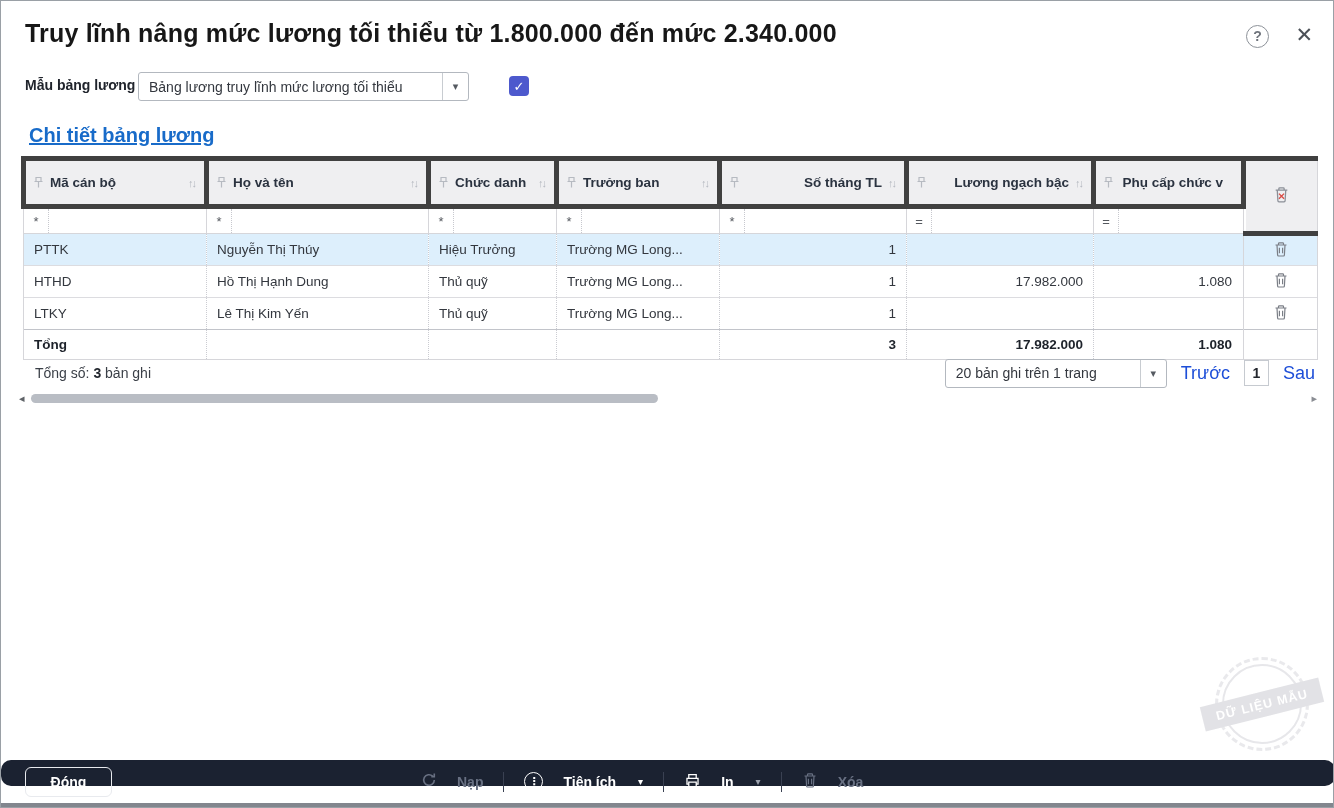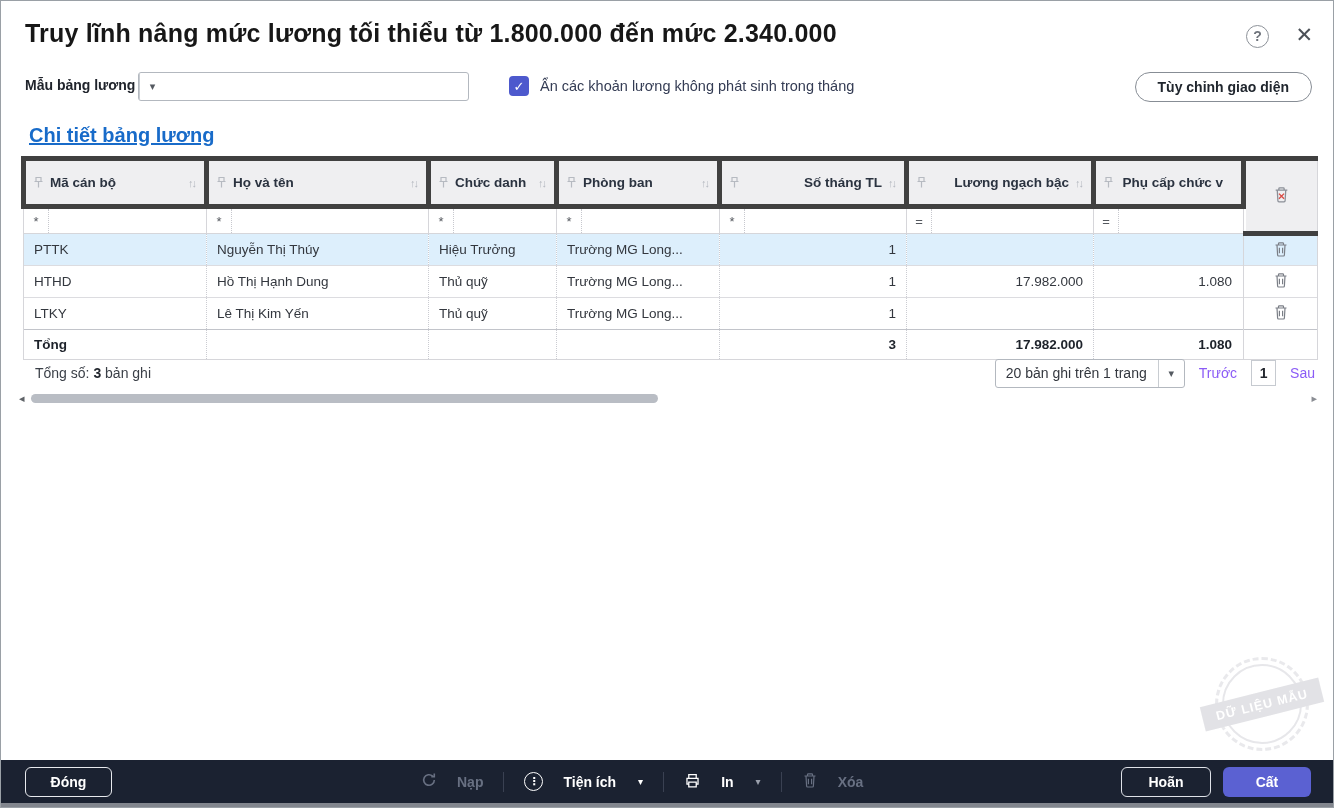--- a/index.html
+++ b/index.html
@@ -60,42 +60,42 @@
   .delcol { border-left:1px solid #d6d6da !important; border-right:1px solid #d6d6da !important; text-align:center; padding:0 !important; }
   .trash-btn { display:inline-flex; align-items:center; justify-content:center; cursor:pointer; background:none; border:none; }
   .grid tr.total td { height:30px; font-weight:bold; color:#1d222a; border-top:1px solid #c2c4ca; border-bottom:1px solid #d6d6da; background:#fff; border-left:1px dotted #cbccd2; }
   .grid tr.total td:first-child { border-left:1px solid #d6d6da; }
 
   
   .grid-footer { position:absolute; left:20px; top:356px; width:1294px; height:32px; display:flex; align-items:center; }
   .summary { margin-left:14px; font-size:14px; color:#3a3f47; }
   .summary b { color:#23272e; }
   .pager { margin-left:auto; display:flex; align-items:center; }
-  .size-select { position:relative; width:190px; height:29px; }
-  .pager .prev, .pager .next { font-size:14px; color:#8b5cf6; margin:0 14px; cursor:default; }
+  .size-select { position:relative; width:222px; height:29px; }
+  .pager .prev, .pager .next { font-size:18px; color:#1d4ed8; margin:0 14px; cursor:default; }
   .page-box { width:25px; height:26px; border:1px solid #c6cad0; text-align:center; line-height:24px;
     font-size:14px; font-weight:bold; color:#23272e; background:#fff; }
   .pager .next { margin-right:0; }
 
   
   .hscroll { position:absolute; left:0; top:390px; width:1334px; height:14px; }
   .hs-left { position:absolute; left:18px; top:1px; color:#5f6368; font-size:11px; }
   .hs-right { position:absolute; right:18px; top:1px; color:#8a8d93; font-size:11px; }
   .hs-thumb { position:absolute; left:30px; top:3px; width:627px; height:9px; background:#b9bdc4; border-radius:5px; cursor:grab; }
 
   
   .stamp { position:absolute; left:1214px; top:656px; width:94px; height:94px; opacity:.85; }
   .stamp .ring1 { position:absolute; inset:0; border:3px dashed #e6e6e9; border-radius:50%; }
   .stamp .ring2 { position:absolute; inset:7px; border:2px solid #e3e3e7; border-radius:50%; }
   .stamp .band { position:absolute; left:-14px; top:35px; width:122px; height:25px; background:#dedee2;
     transform:rotate(-14deg); display:flex; align-items:center; justify-content:center;
     color:#fff; font-size:12.5px; font-weight:bold; letter-spacing:1px; }
 
   
-  .footerbar { position:absolute; left:0; top:759px; width:1334px; height:43px; background:#1b2231; }
+  .footerbar { position:absolute; left:0; top:759px; width:1334px; height:26px; background:#1b2231;border-radius:10px; }
   .footer-edge { position:absolute; left:0; top:802px; width:1334px; height:6px; background:#82868e; }
   .btn-dong { position:absolute; left:24px; top:7px; width:87px; height:30px; background:transparent;
     border:1px solid #e8eaee; border-radius:6px; color:#fff; font-family:inherit; font-size:14px; font-weight:bold; cursor:pointer; }
   .actions { position:absolute; left:420px; top:0; height:43px; display:flex; align-items:center; }
   .action { display:flex; align-items:center; gap:20px; cursor:pointer; font-size:14px; font-weight:bold; }
   .action.disabled { color:#687082; cursor:default; }
   .action.light { color:#ffffff; }
   .vdiv { width:1px; height:20px; background:#3a4152; margin:0 20px; }
   .circle-dots { width:19px; height:19px; border:1.5px solid #fff; border-radius:50%; display:flex;
     align-items:center; justify-content:center; font-size:11px; font-weight:bold; color:#fff; }
@@ -112,27 +112,26 @@
 
 <div class="titlebar">
   <div class="page-title">Truy lĩnh nâng mức lương tối thiểu từ 1.800.000 đến mức 2.340.000</div>
   <div class="help-btn">?</div>
   <div class="close-btn">✕</div>
 </div>
 
 <div class="controls">
   <div class="tpl-label">Mẫu bảng lương</div>
   <div class="select tpl-select">
+    <span class="sel-text">Bảng lương truy lĩnh mức lương tối thiểu</span>
     <span class="sel-arrow">▾</span>
   </div>
   <div class="chk-wrap">
     <span class="checkbox">✓</span>
-    <span class="chk-label">Ẩn các khoản lương không phát sinh trong tháng</span>
-  </div>
-  <button class="customize-btn">Tùy chỉnh giao diện</button>
+  </div>
 </div>
 
 <a class="detail-link">Chi tiết bảng lương</a>
 
 <table class="grid">
   <colgroup>
     <col style="width:183px">
       <col style="width:222px">
       <col style="width:128px">
       <col style="width:163px">
@@ -176,21 +175,21 @@
         <span class="sort">↑↓</span>
       </div>
         </th>
       <th>
           <div class="hwrap textcol">
         <span class="pin">
               <svg width="11" height="13" viewBox="0 0 11 13" fill="none" stroke="#b6bac1" stroke-width="1.2">
                 <path d="M3 1.5h5v4H3z M1.5 5.5h8 M5.5 5.5v6"></path>
               </svg>
             </span>
-        <span class="hlabel">Phòng ban</span>
+        <span class="hlabel">Trưởng ban</span>
         <span class="sort">↑↓</span>
       </div>
         </th>
       <th>
           <div class="hwrap numcol">
         <span class="pin">
               <svg width="11" height="13" viewBox="0 0 11 13" fill="none" stroke="#b6bac1" stroke-width="1.2">
                 <path d="M3 1.5h5v4H3z M1.5 5.5h8 M5.5 5.5v6"></path>
               </svg>
             </span>
@@ -382,18 +381,14 @@
       <span class="caret gray">▾</span>
     </div>
     <div class="vdiv"></div>
     <div class="action disabled">
       <span><svg width="16" height="17" viewBox="0 0 16 17" fill="none" stroke="#687082" stroke-width="1.2">
             <path d="M2.5 4h11 M5.5 4V2.6c0-.4.3-.8.8-.8h3.4c.5 0 .8.4.8.8V4 M4 4l.6 10c0 .6.5 1 1 1h4.8c.5 0 1-.4 1-1L12 4 M6.4 6.8v5.5 M9.6 6.8v5.5"></path>
           </svg></span>
       <span>Xóa</span>
     </div>
   </div>
-  <div class="right-btns">
-    <button class="btn-hoan">Hoãn</button>
-    <button class="btn-cat">Cất</button>
-  </div>
 </div>
 <div class="footer-edge"></div>
 
 </body></html>

